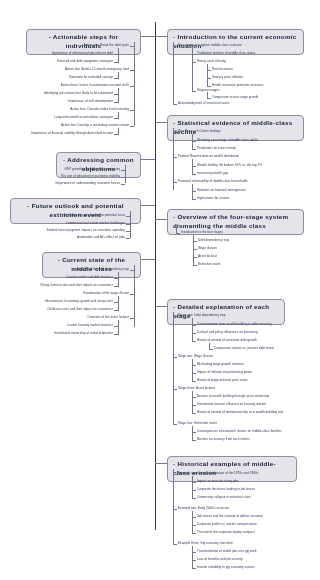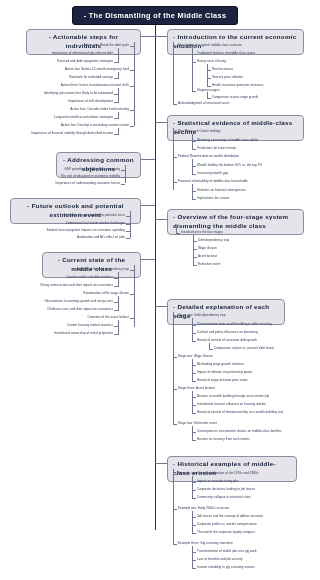--- a/index.html
+++ b/index.html
@@ -67,21 +67,20 @@
 
   .ln-dark { background: #2b3350; }
 </style>
 </head>
 <body>
 
 <div id="canvas">
 
   <div class="ln v ln-dark" style="left:154.5px; top:22px; height:508px; width:1.1px;"></div>
 
-  <div class="root-node" style="left:72px; top:6px; width:166px;">- The Dismantling of the Middle Class</div>
 
   <div class="ln h" style="left:155px; top:36px; width:13px;"></div>
   <div class="l1-node" style="left:167px; top:29px; width:137px;">- Introduction to the current economic situation</div>
 
   <div class="ln v" style="left:173px; top:42px; height:62px;"></div>
   <div class="ln h" style="left:173px; top:46px; width:4px;"></div>
   <div class="leaf right" style="left:178px; top:44px;">Description of a typical middle-class scenario</div>
 
   <div class="ln v" style="left:192px; top:48px; height:7px;"></div>
   <div class="ln h" style="left:192px; top:54px; width:4px;"></div>

